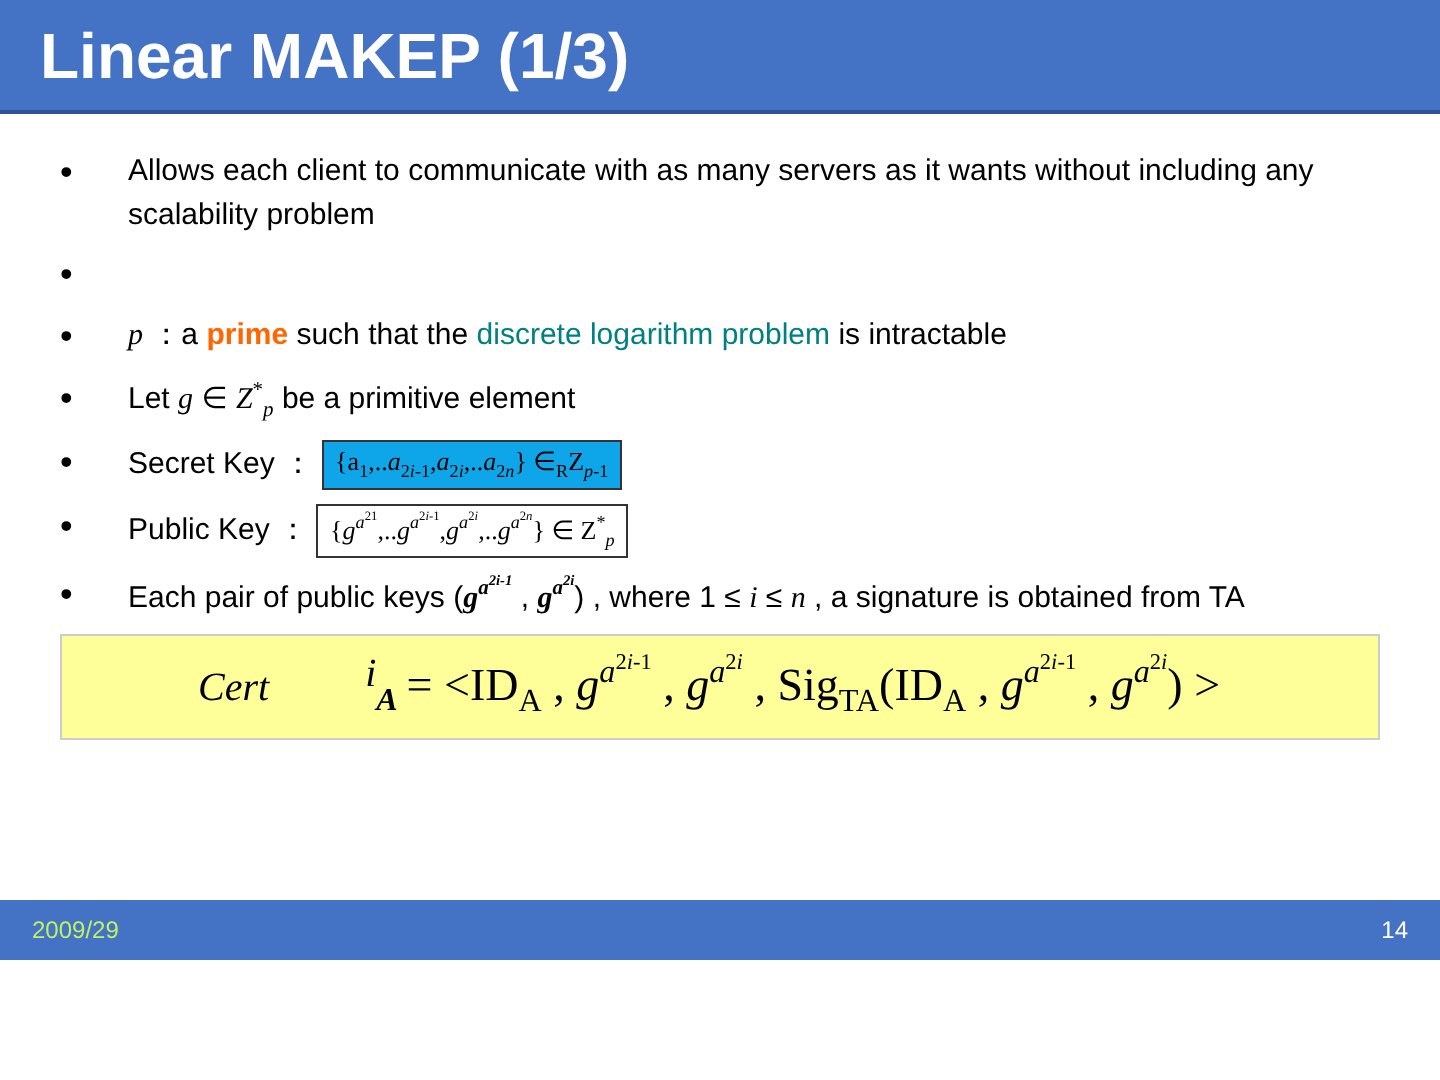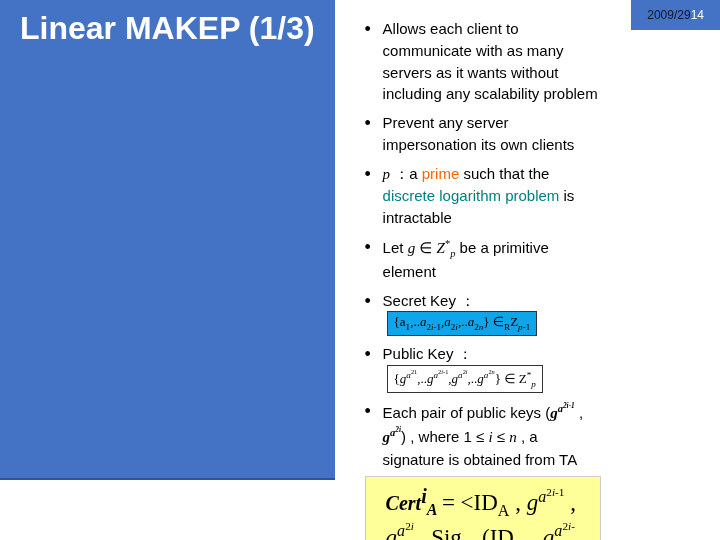--- a/index.html
+++ b/index.html
@@ -13,21 +13,21 @@
       height: 540px;
       font-family: Arial, sans-serif;
       background: #fff;
       overflow: hidden;
     }
 
     .slide-container {
       width: 720px;
       height: 480px;
       display: flex;
-      flex-direction: row;
+      flex-direction: column;
       background: #fff;
     }
 
     .title-bar {
       background: #4472C4;
       padding: 10px 20px 8px 20px;
       border-bottom: 2px solid #2E5496;
     }
 
     .title-text {
@@ -62,25 +62,26 @@
 
     .bullet-dot {
       min-width: 18px;
       font-size: 18px;
       margin-top: -2px;
       color: #000;
     }
 
     .bullet-text {
       flex: 1;
+      margin-left: 16px;
     }
 
     .highlight-orange {
       color: #FF6600;
-      font-weight: normal;
+      font-weight: bold;
     }
 
     .highlight-teal {
       color: #008080;
       font-weight: normal;
     }
 
     .inline-box {
       display: inline-block;
       border: 1.5px solid #333;
@@ -131,35 +132,36 @@
       border: 1px solid #ccc;
       padding: 8px 20px;
       margin: 6px 0 0 0;
       font-size: 18px;
       font-family: "Times New Roman", serif;
       color: #000;
     }
 
     .cert-italic {
       font-style: italic;
-      font-weight: bold;
+      font-weight: normal;
       font-size: 20px;
+      margin-left: 48px;
     }
 
     .bottom-bar {
       background: #4472C4;
       height: 30px;
       display: flex;
       align-items: center;
       justify-content: space-between;
       padding: 0 16px;
     }
 
     .bottom-date {
-      color: #0f172a;
+      color: #bef264;
       font-size: 12px;
       text-align: center;
     }
 
     .bottom-page {
       color: #fff;
       font-size: 12px;
     }
 
     .zp-star {
@@ -180,23 +182,20 @@
 
       <li class="bullet-item">
         <span class="bullet-dot">•</span>
         <span class="bullet-text">
           Allows each client to communicate with as many servers as it wants without including any scalability problem
         </span>
       </li>
 
       <li class="bullet-item">
         <span class="bullet-dot">•</span>
-        <span class="bullet-text">
-          Prevent any server impersonation its own clients
-        </span>
       </li>
 
       <li class="bullet-item">
         <span class="bullet-dot">•</span>
         <span class="bullet-text">
           <span class="math-text">p</span> ：a <span class="highlight-orange">prime</span> such that the <span class="highlight-teal">discrete logarithm problem</span> is intractable
         </span>
       </li>
 
       <li class="bullet-item">

